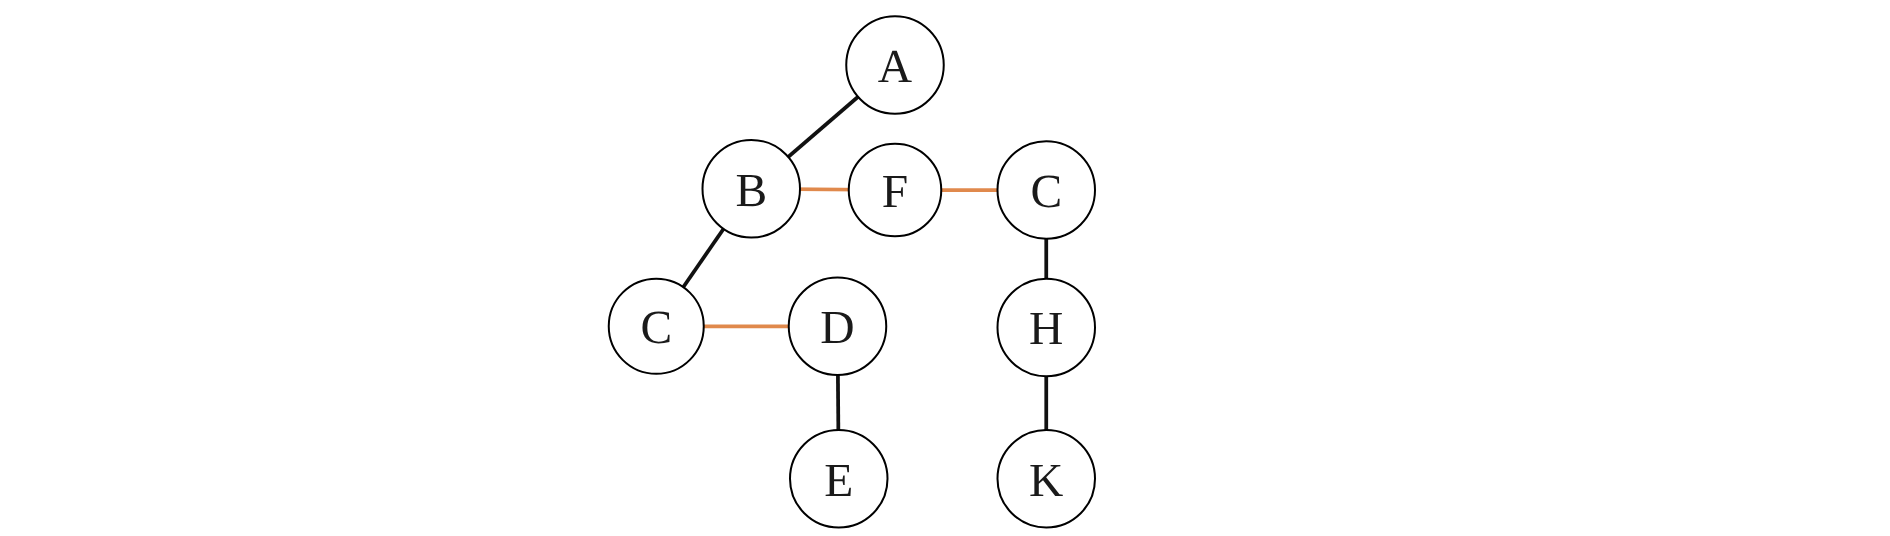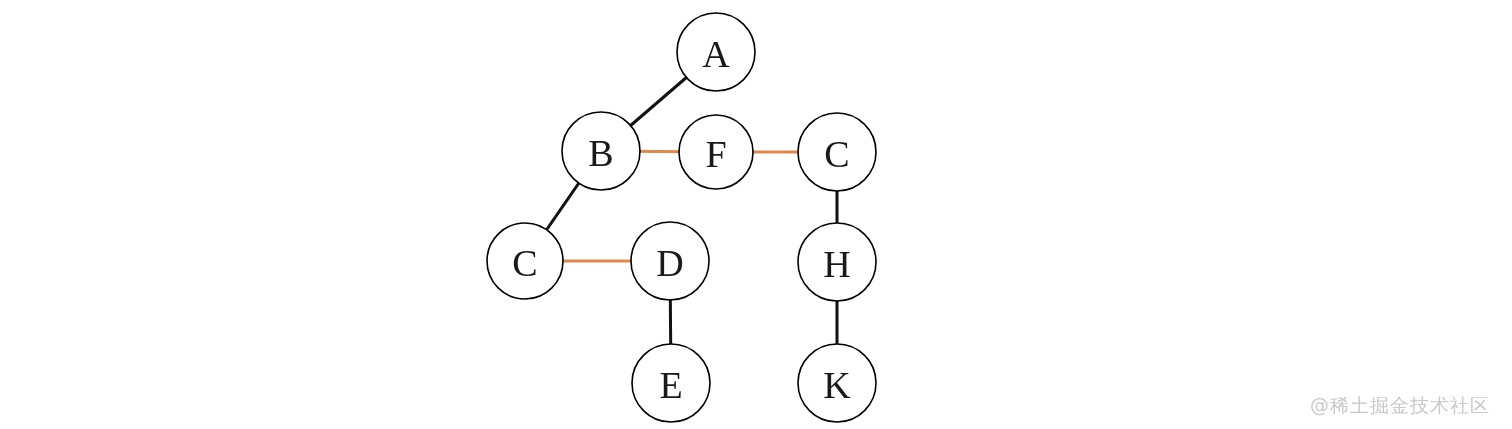--- a/index.html
+++ b/index.html
@@ -87,14 +87,13 @@
         <g>
           <circle cx="671" cy="383" r="39" fill="#ffffff" stroke="#000000" stroke-width="1.6"></circle>
           <text x="671" y="383" text-anchor="middle" dominant-baseline="central" dy="0.04em" class="node-label">E</text>
         </g>
         <g>
           <circle cx="837" cy="383" r="39" fill="#ffffff" stroke="#000000" stroke-width="1.6"></circle>
           <text x="837" y="383" text-anchor="middle" dominant-baseline="central" dy="0.04em" class="node-label">K</text>
         </g>
       </g>
   </svg>
-  <div class="watermark" style="color: rgb(201, 201, 201);">@稀土掘金技术社区</div>
 </div>
 
 </body></html>

